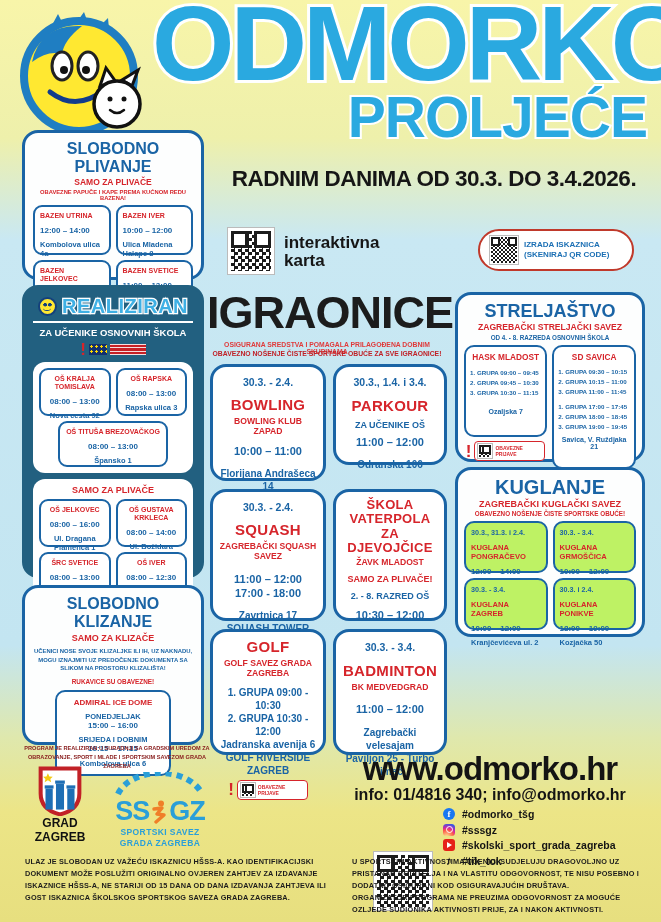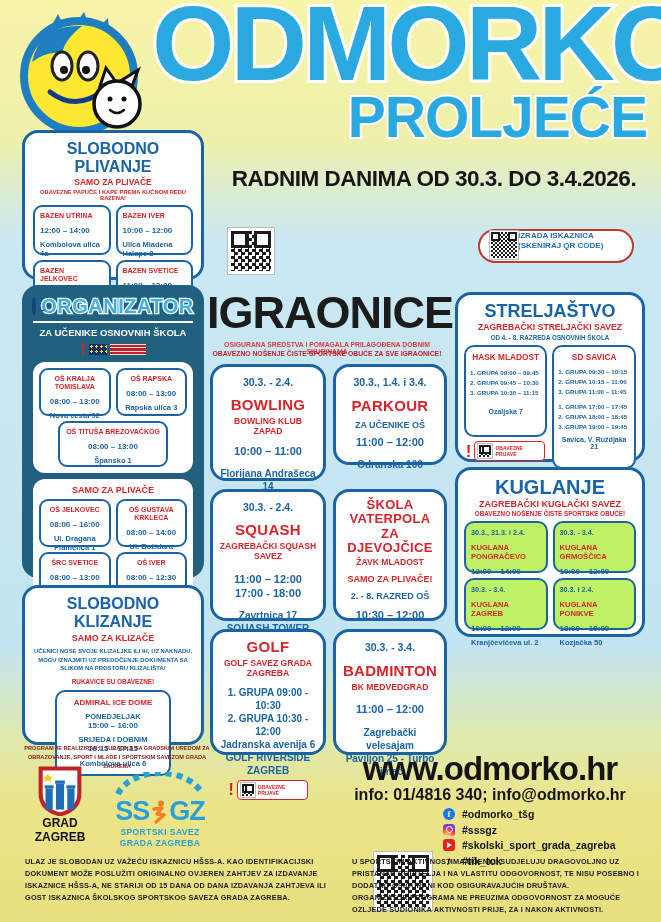--- a/index.html
+++ b/index.html
@@ -80,22 +80,22 @@
   .card .nt { font-size:9px;   font-weight:bold; color:#1a64a5; }
   .card .tm { font-size:11px;  font-weight:bold; color:#1a64a5; line-height:1.3; }
   .card .ad { font-size:10px;  font-weight:bold; color:#1a64a5; line-height:1.3; }
   .ig-title { left:207px; top:287px; width:240px; text-align:center;
     font-size:45px; font-weight:bold; color:#1c1c1c; letter-spacing:-1px; }
   .ig-note1 { left:204px; top:341px; width:246px; text-align:center; font-size:6.8px; font-weight:bold; color:#e03a3a; }
   .ig-note2 { left:204px; top:350px; width:246px; text-align:center; font-size:6.8px; font-weight:bold; color:#c01f25; }
   .map-label { left:284px; top:234px; width:110px; font-size:17px; font-weight:bold; color:#161616; line-height:1.05; }
 
   
-  .iskaznica { left:478px; top:229px; width:156px; height:34px; background:#fff; border:2px solid #c0392b;
-    border-radius:21px; display:flex; align-items:flex-start; padding:0 10px; }
+  .iskaznica { left:478px; top:229px; width:156px; height:42px; background:#fff; border:2px solid #c0392b;
+    border-radius:21px; display:flex; align-items:center; gap:6px; padding:0 10px; }
   .iskaznica .tx { font-size:8px; font-weight:bold; color:#1b6fb4; line-height:1.3; }
 
   
   .vc { background:#fff; border:2px solid #1a64a5; border-radius:10px; padding:5px 4px; }
   .vc .n { font-size:8.3px; color:#d6252b; font-weight:bold; text-align:center; }
   .vc .r { font-size:6.2px; color:#1a64a5; font-weight:bold; margin-top:3px; white-space:nowrap; }
   .vc .gap { height:5px; }
   .vc .a { font-size:7px; color:#1a64a5; font-weight:bold; text-align:center; margin-top:6px; }
   .kc { background:#bef264; border:2px solid #1a64a5; border-radius:10px; padding:5px 5px; }
   .kc .d { font-size:7.2px; font-weight:bold; color:#1a64a5; }
@@ -150,20 +150,21 @@
     <circle cx="98" cy="93" r="2.5" fill="#111"></circle>
       <circle cx="112" cy="93" r="2.5" fill="#111"></circle>
     <path d="M98,104 Q105,110 112,104" fill="none" stroke="#111" stroke-width="2.5" stroke-linecap="round"></path>
   </svg>
 
   <div class="abs main-title">ODMORKO</div>
   <div class="abs season-title">PROLJEĆE</div>
   <div class="abs dateline">RADNIM DANIMA OD 30.3. DO 3.4.2026.</div>
 
   <div class="abs qr" style="left:228px;top:228px;width:46px;height:46px"></div>
+  <div class="abs map-label">interaktivna karta</div>
 
   <div class="abs iskaznica">
     <span class="qr qr-s" style="width:28px;height:28px;flex:0 0 28px"></span>
     <span class="tx"><span>IZRADA ISKAZNICA</span><br>
     <span>(SKENIRAJ QR CODE)</span></span>
   </div>
 
   <section class="panel" style="left:22px;top:130px;width:182px;height:150px">
     <div class="p-title" style="font-size:16px">SLOBODNO PLIVANJE</div>
     <div class="ctr t-red" style="font-size:8.5px;font-weight:bold;margin-top:1px">SAMO ZA PLIVAČE</div>
@@ -188,21 +189,21 @@
         <div class="n">BAZEN SVETICE</div>
         <div class="t">11:00 – 13:00</div>
         <div class="a">Divka Budaka 21</div>
       </div>
     </div>
   </section>
 
   <section class="panel dark" style="left:22px;top:285px;width:182px;height:293px">
     <div class="z-title">
       <span class="z-smiley"></span>
-      <span class="z-text">ORGANIZATOR</span>
+      <span class="z-text">REALIZIRAN</span>
     </div>
     <div class="ctr" style="color:#fff;font-size:9.5px;font-weight:bold;margin-top:4px">ZA UČENIKE OSNOVNIH ŠKOLA</div>
     <div class="warn" style="margin-top:3px">
       <span class="ex">!</span>
       <span class="eu"></span>
       <span class="redbar"></span>
     </div>
     <div class="wg" style="margin-top:4px">
       <div class="grid2">
         <div class="mc center" style="height:48px">

